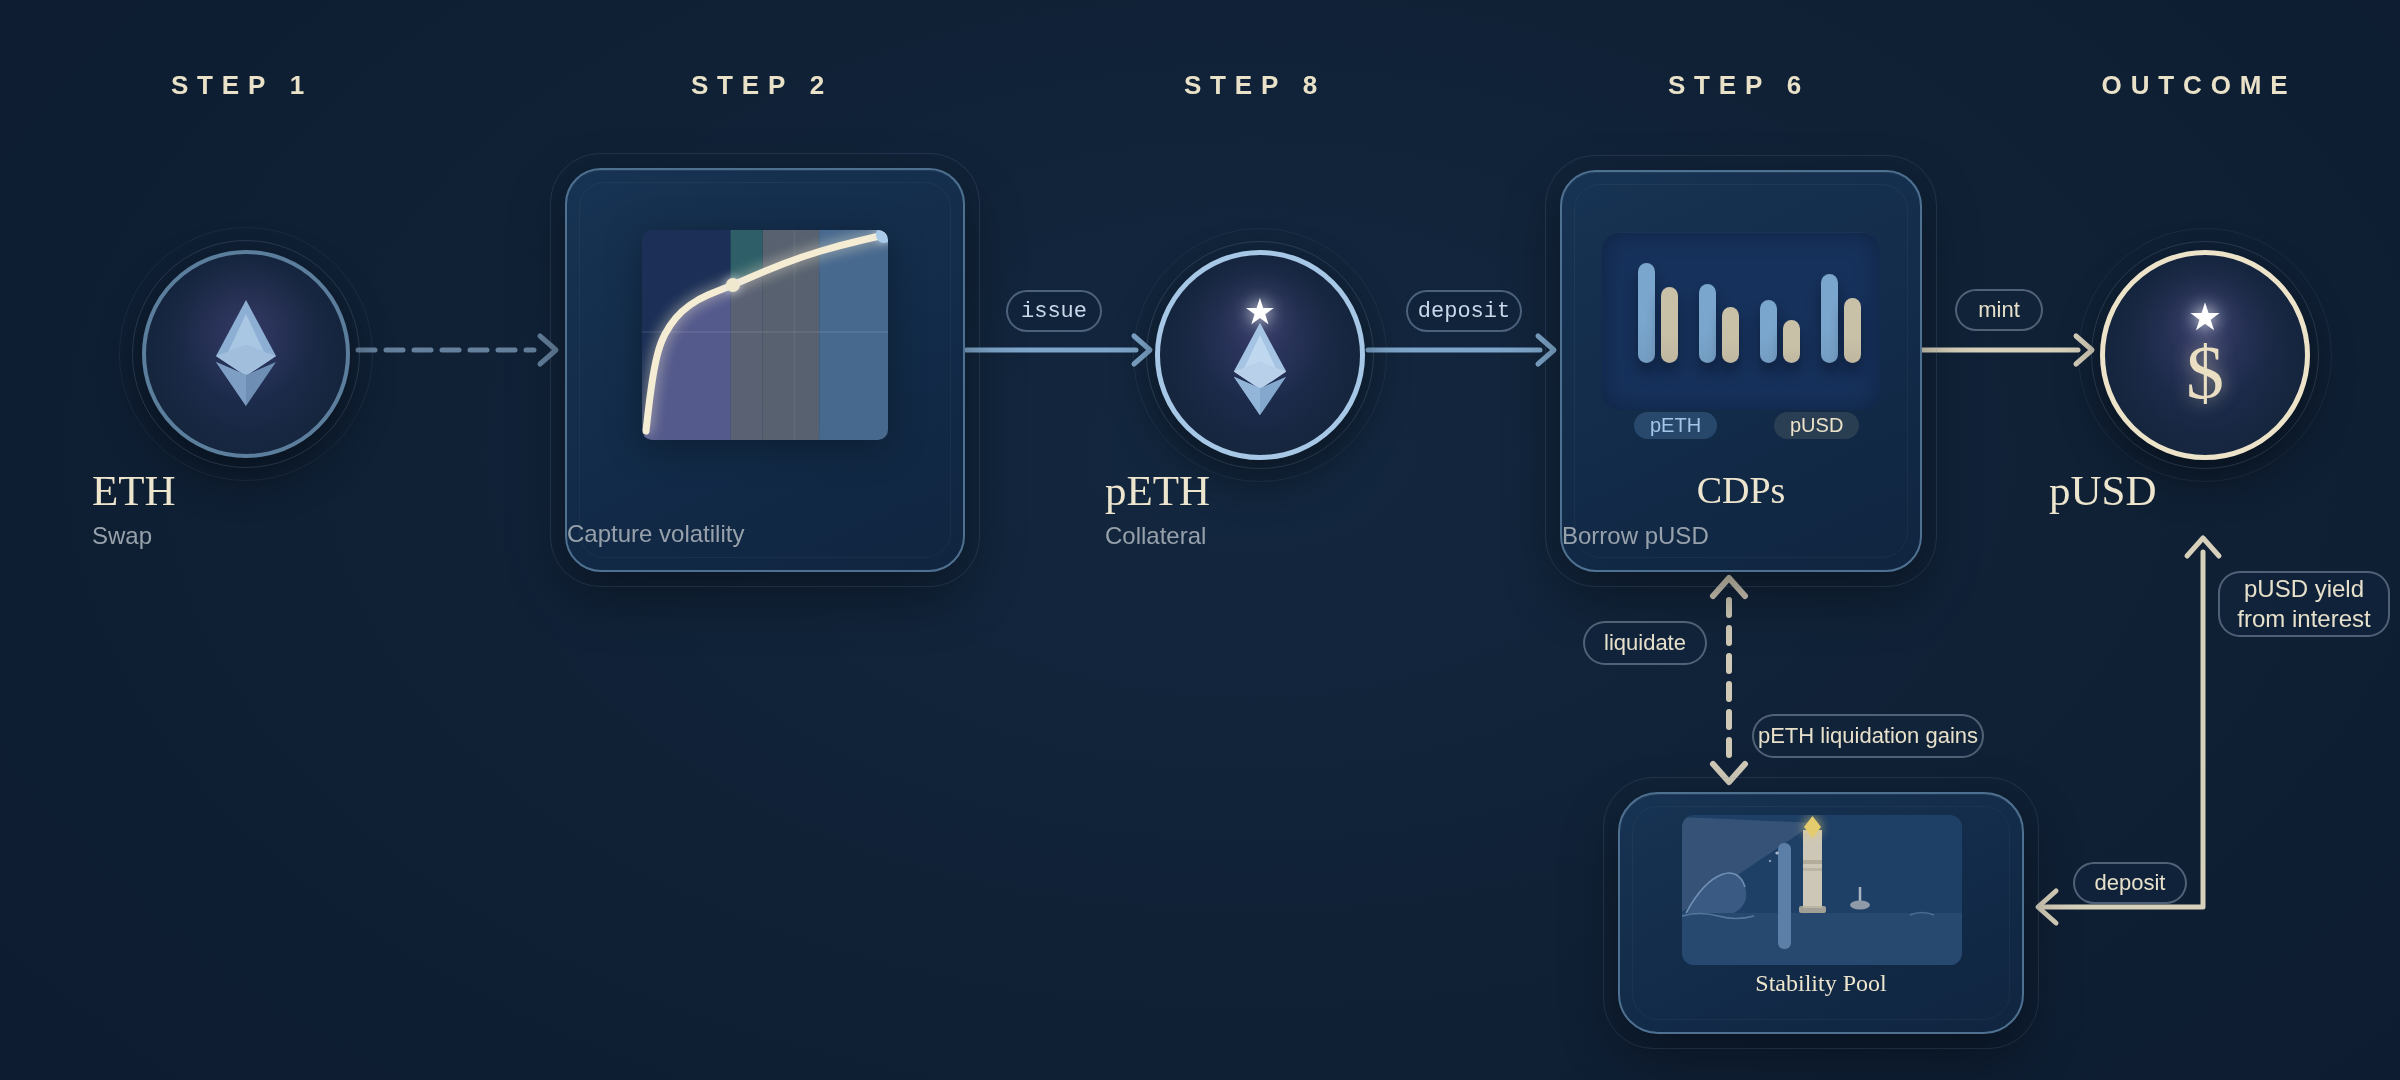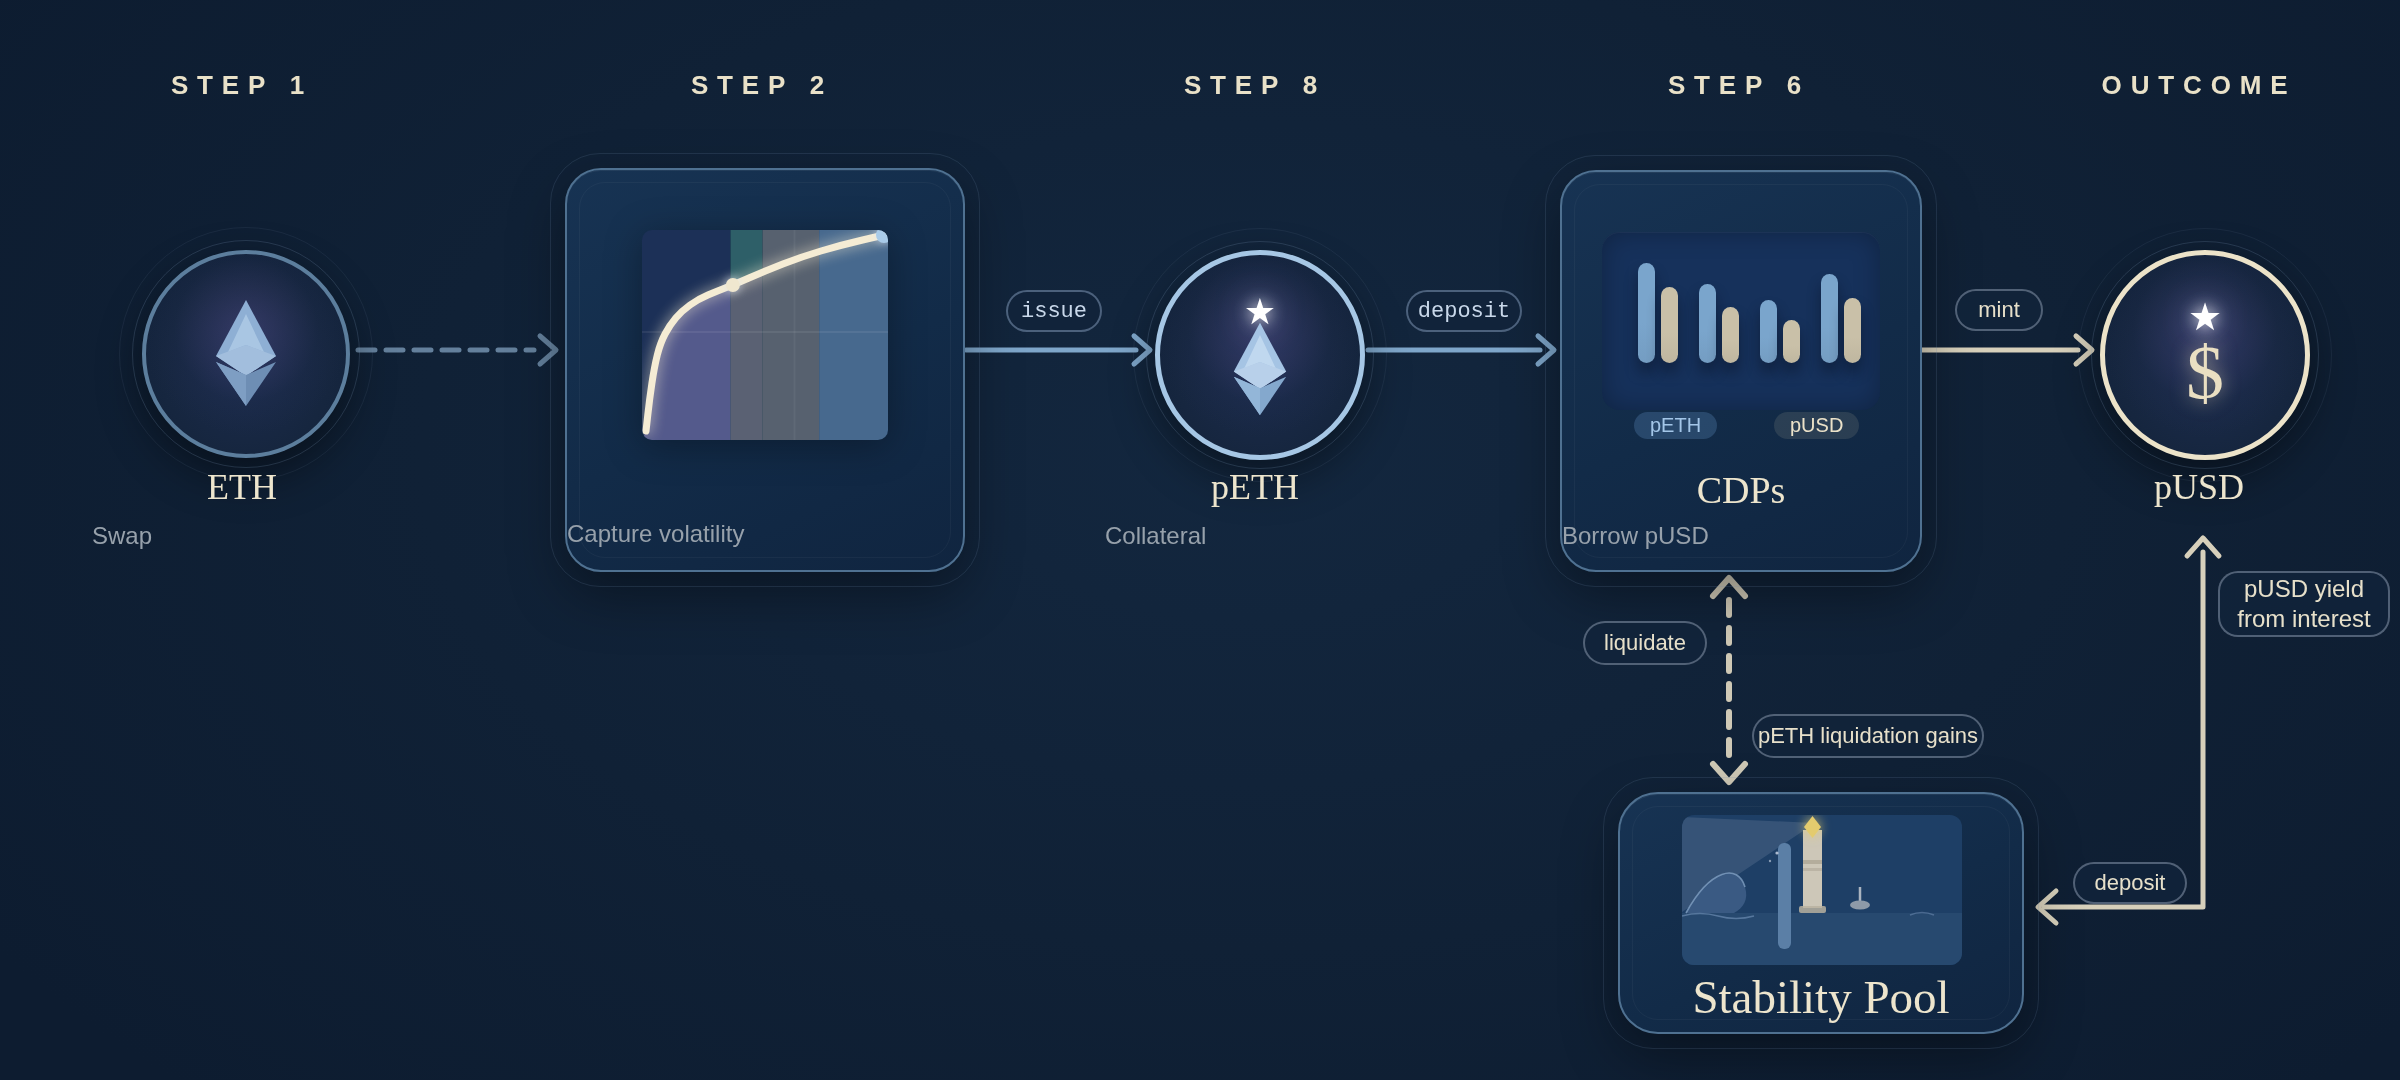--- a/index.html
+++ b/index.html
@@ -33,22 +33,22 @@
     position:absolute;left:50%;transform:translateX(-50%);
     font-family:"DejaVu Sans", sans-serif;color:#ffffff;
     text-shadow:0 0 16px rgba(255,255,255,0.95),0 0 34px rgba(185,215,255,0.65);
   }
   .coin .dollar{
     position:absolute;left:50%;transform:translateX(-50%);top:74px;
     font-family:"Liberation Serif", serif;font-size:76px;color:#eadfc2;
     text-shadow:0 0 18px rgba(240,225,180,0.55);
   }
   
-  .node-title{position:absolute;width:300px;text-align:center;
-    font-family:"Liberation Serif", serif;font-size:36px;color:#ede5cd;}
+  .node-title{position:absolute;width:300px;text-align:left;
+    font-family:"Liberation Serif", serif;font-size:43px;color:#ede5cd;}
   .node-sub{position:absolute;width:300px;
     font-size:24px;color:#97a1ab;}
   
   .card{position:absolute;border-radius:36px;
     background:linear-gradient(155deg,#173353 0%,#122b48 55%,#102540 100%);
     border:2px solid #4f7191;
     box-shadow:0 22px 55px rgba(0,0,0,0.38), inset 0 1px 0 rgba(255,255,255,0.06);
   }
   .card::before{content:"";position:absolute;inset:-17px;border-radius:50px;
     border:1px solid rgba(110,140,170,0.18);}
@@ -71,21 +71,21 @@
     display:flex;align-items:center;justify-content:center;
     font-size:20px;padding:0 16px;}
   .legend-peth{background:rgba(92,138,188,0.30);color:#a3c6e8;}
   .legend-pusd{background:rgba(200,190,160,0.14);color:#ebe2c9;}
   
   .pill{position:absolute;display:flex;align-items:center;justify-content:center;
     border-radius:22px;font-size:22px;background:rgba(17,35,58,0.88);
     border:2px solid rgba(125,148,178,0.55);white-space:nowrap;z-index:5;}
   .pill.blue{color:#c9d8ea;font-family:Liberation Mono, monospace;}
   .pill.cream{color:#e7e0ca;border-color:rgba(145,160,180,0.5);}
-  .pill.two-line{flex-direction:column;line-height:1.25;font-size:24px;white-space:normal;text-align:left;border-radius:20px;}
+  .pill.two-line{flex-direction:column;line-height:1.25;font-size:24px;white-space:normal;text-align:left;}
   
   .connectors{position:absolute;inset:0;z-index:2;pointer-events:none;}
   .node-layer{position:absolute;inset:0;z-index:3;}
 </style>
 </head>
 <body>
 
 <div class="canvas">
 
   <div class="step-header" style="left:242px">STEP 1</div>
@@ -225,21 +225,21 @@
           <rect x="121" y="45" width="19" height="4" fill="#b4ad9c"></rect>
           <rect x="121" y="53" width="19" height="3" fill="#b4ad9c" opacity="0.7"></rect>
           <rect x="117" y="91" width="27" height="7" rx="2" fill="#b9b2a0" opacity="0.85"></rect>
           <polygon points="130.5,1 139,12 130.5,23 122,12" fill="#e3cb6e" style="filter:drop-shadow(0 0 6px rgba(230,205,110,0.9))"></polygon>
           <line x1="178" y1="72" x2="178" y2="86" stroke="#aab4c0" stroke-width="2.5"></line>
           <ellipse cx="178" cy="90" rx="10" ry="4.5" fill="#8e9aa8"></ellipse>
           <circle cx="95" cy="38" r="1.6" fill="#cfdaea" opacity="0.8"></circle>
           <circle cx="88" cy="46" r="1.2" fill="#cfdaea" opacity="0.6"></circle>
         </g>
       </svg>
-      <div class="card-title" style="top:176px;font-size:47px">Stability Pool</div>
+      <div class="card-title" style="top:176px;font-size:24px">Stability Pool</div>
     </div>
 
   </div>
 
   <div class="pill blue" style="left:1006px;top:290px;width:92px;height:38px">issue</div>
   <div class="pill blue" style="left:1406px;top:290px;width:112px;height:38px">deposit</div>
   <div class="pill cream" style="left:1955px;top:289px;width:84px;height:38px">mint</div>
   <div class="pill cream" style="left:1583px;top:621px;width:120px;height:40px">liquidate</div>
   <div class="pill cream" style="left:1752px;top:714px;width:228px;height:40px">pETH liquidation gains</div>
   <div class="pill cream" style="left:2073px;top:862px;width:110px;height:38px">deposit</div>

